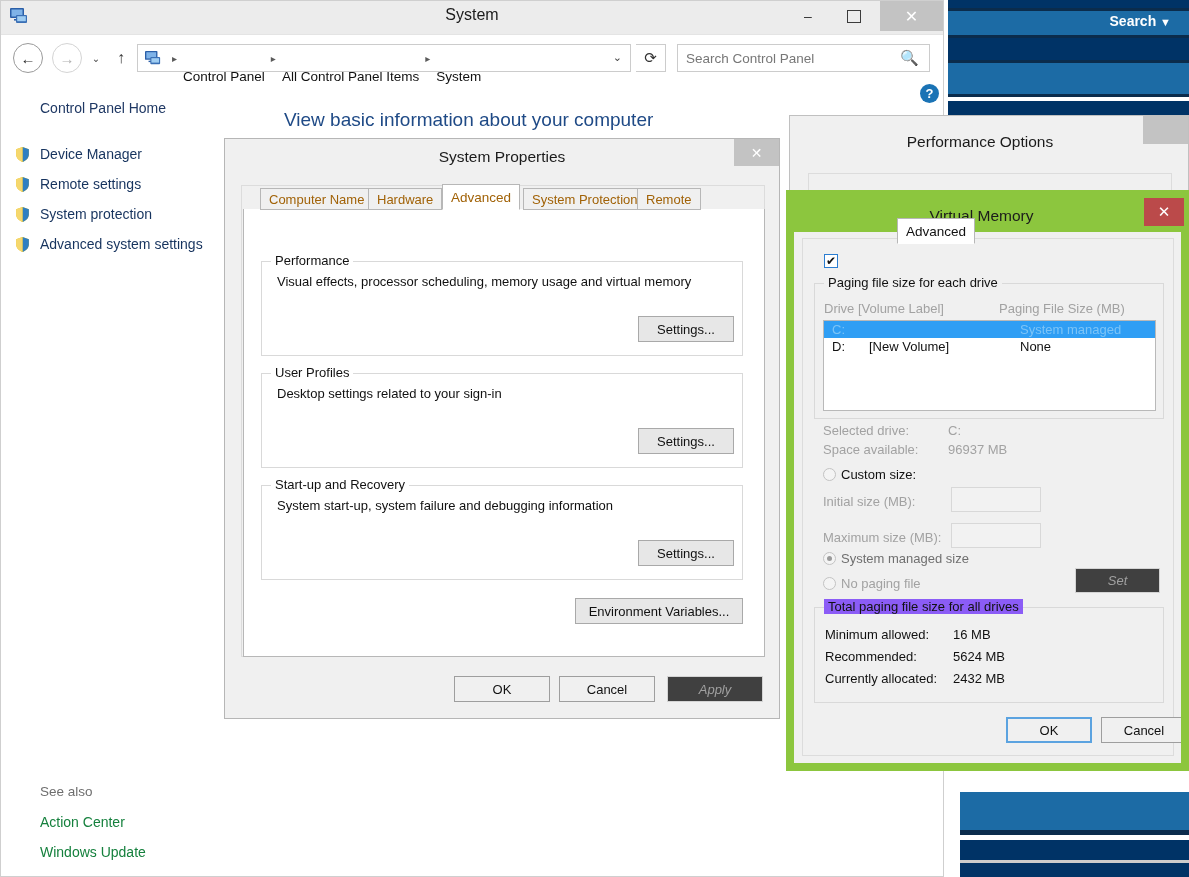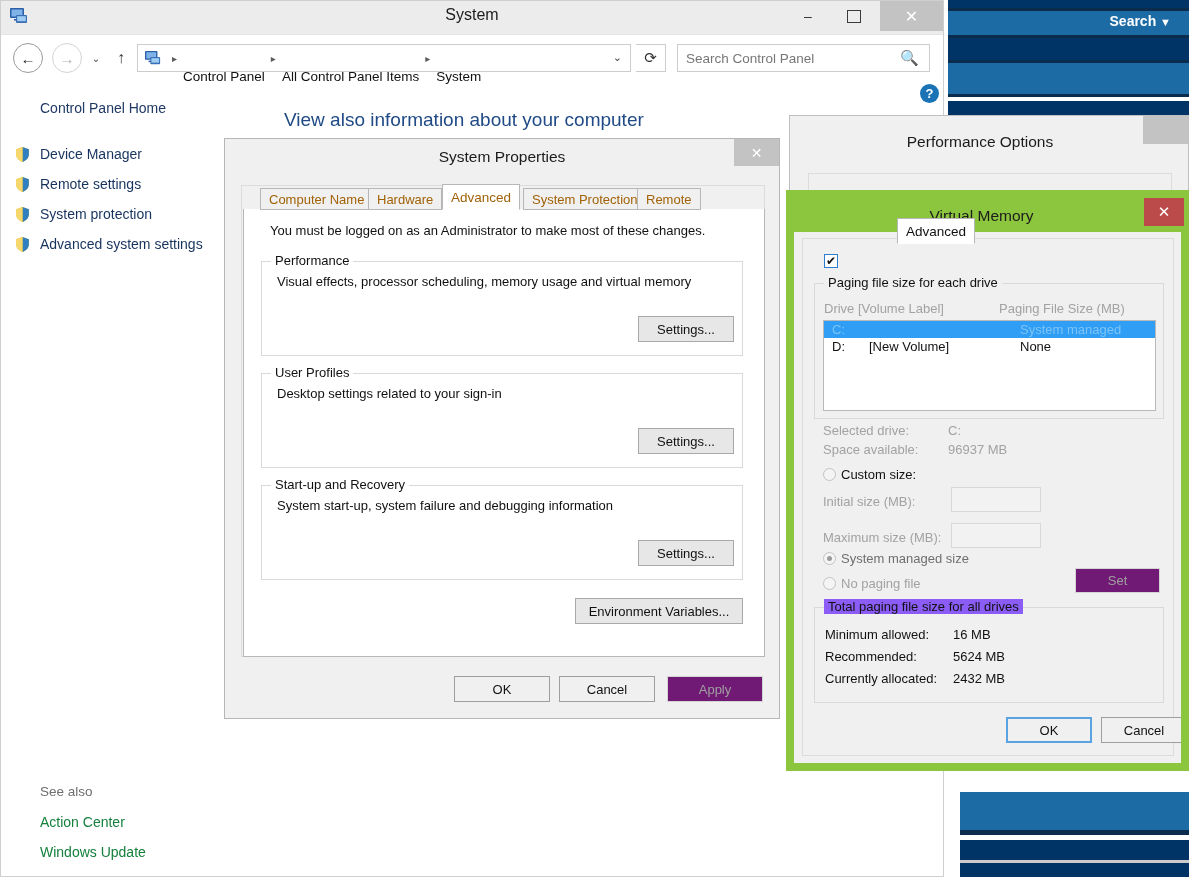--- a/index.html
+++ b/index.html
@@ -133,21 +133,21 @@
   }
   .grp-legend {
     position:absolute; top:-9px; left:9px; background:#ffffff; padding:0 4px;
     font-size:13px; color:#111;
   }
   .grp-text { position:absolute; left:15px; top:12px; font-size:13px; color:#111; }
   .btn {
     position:absolute; background:#e7e7e7; border:1px solid #a9a9a9; box-sizing:border-box;
     font-size:13px; color:#111; display:flex; align-items:center; justify-content:center;
   }
-  .btn.disabled { color:#a0a0a0; background:#701a75; border-color:#d4d4d4; }
+  .btn.disabled { color:#a0a0a0; background:#404040; border-color:#d4d4d4;font-style:italic; }
   .btn.flat { background:#f0f0f0; border-color:#9e9e9e; }
 
   
   .po-win {
     position:absolute; left:789px; top:115px; width:400px; height:650px;
     background:#f0f0f0; border:1px solid #c0c0c0; box-sizing:border-box; overflow:hidden;
   }
   .po-title { position:absolute; left:0; top:17px; width:380px; text-align:center; font-size:15.5px; color:#1b1b1b; }
   .po-close { position:absolute; right:0px; top:0px; width:45px; height:28px; background:#c3c3c3; }
   .po-tab {
@@ -317,21 +317,21 @@
       <path d="M8 1 L14 3 V8 C14 11.5 11 14 8 15 C5 14 2 11.5 2 8 V3 Z" fill="#f0c419"></path>
       <path d="M8 1 L14 3 V8 C14 11.5 11 14 8 15 Z" fill="#2f7fc1"></path>
       <path d="M8 1 L8 15 C5 14 2 11.5 2 8 V3 Z" fill="#f5d76e"></path>
     </svg>
     <div class="side-item" style="top:235px;">Advanced system settings</div>
 
     <div class="seealso-hdr">See also</div>
     <div class="seealso-item" style="top:813px;">Action Center</div>
     <div class="seealso-item" style="top:843px;">Windows Update</div>
 
-    <div class="page-heading">View also information about your computer</div>
+    <div class="page-heading">View basic information about your computer</div>
   </div>
 
   <div class="po-win">
     <div style="position:absolute;left:0;top:0;width:400px;height:40px;background:#f0f0f0;"></div>
     <div class="po-title">Performance Options</div>
     <div class="po-close"></div>
 
     <div class="po-tab" style="left:19px;">Visual Effects</div>
     <div class="po-tab active" style="left:107px;">Advanced</div>
     <div class="po-tab" style="left:181px;">Data Execution Prevention</div>
@@ -413,21 +413,20 @@
 
   <div class="sp-dlg">
     <div class="sp-titlebar">
       <div class="sp-title">System Properties</div>
       <div class="sp-close">✕</div>
     </div>
 
     <div class="sp-body">
       <div class="tabpanel">
 
-        <div class="admin-note">You must be logged on as an Administrator to make most of these changes.</div>
 
         <div class="grp" style="left:17px; top:52px; width:482px; height:95px;">
           <div class="grp-legend">Performance</div>
           <div class="grp-text">Visual effects, processor scheduling, memory usage and virtual memory</div>
           <div class="btn" style="left:376px; top:54px; width:96px; height:26px;">Settings...</div>
         </div>
 
         <div class="grp" style="left:17px; top:164px; width:482px; height:95px;">
           <div class="grp-legend">User Profiles</div>
           <div class="grp-text">Desktop settings related to your sign-in</div>

